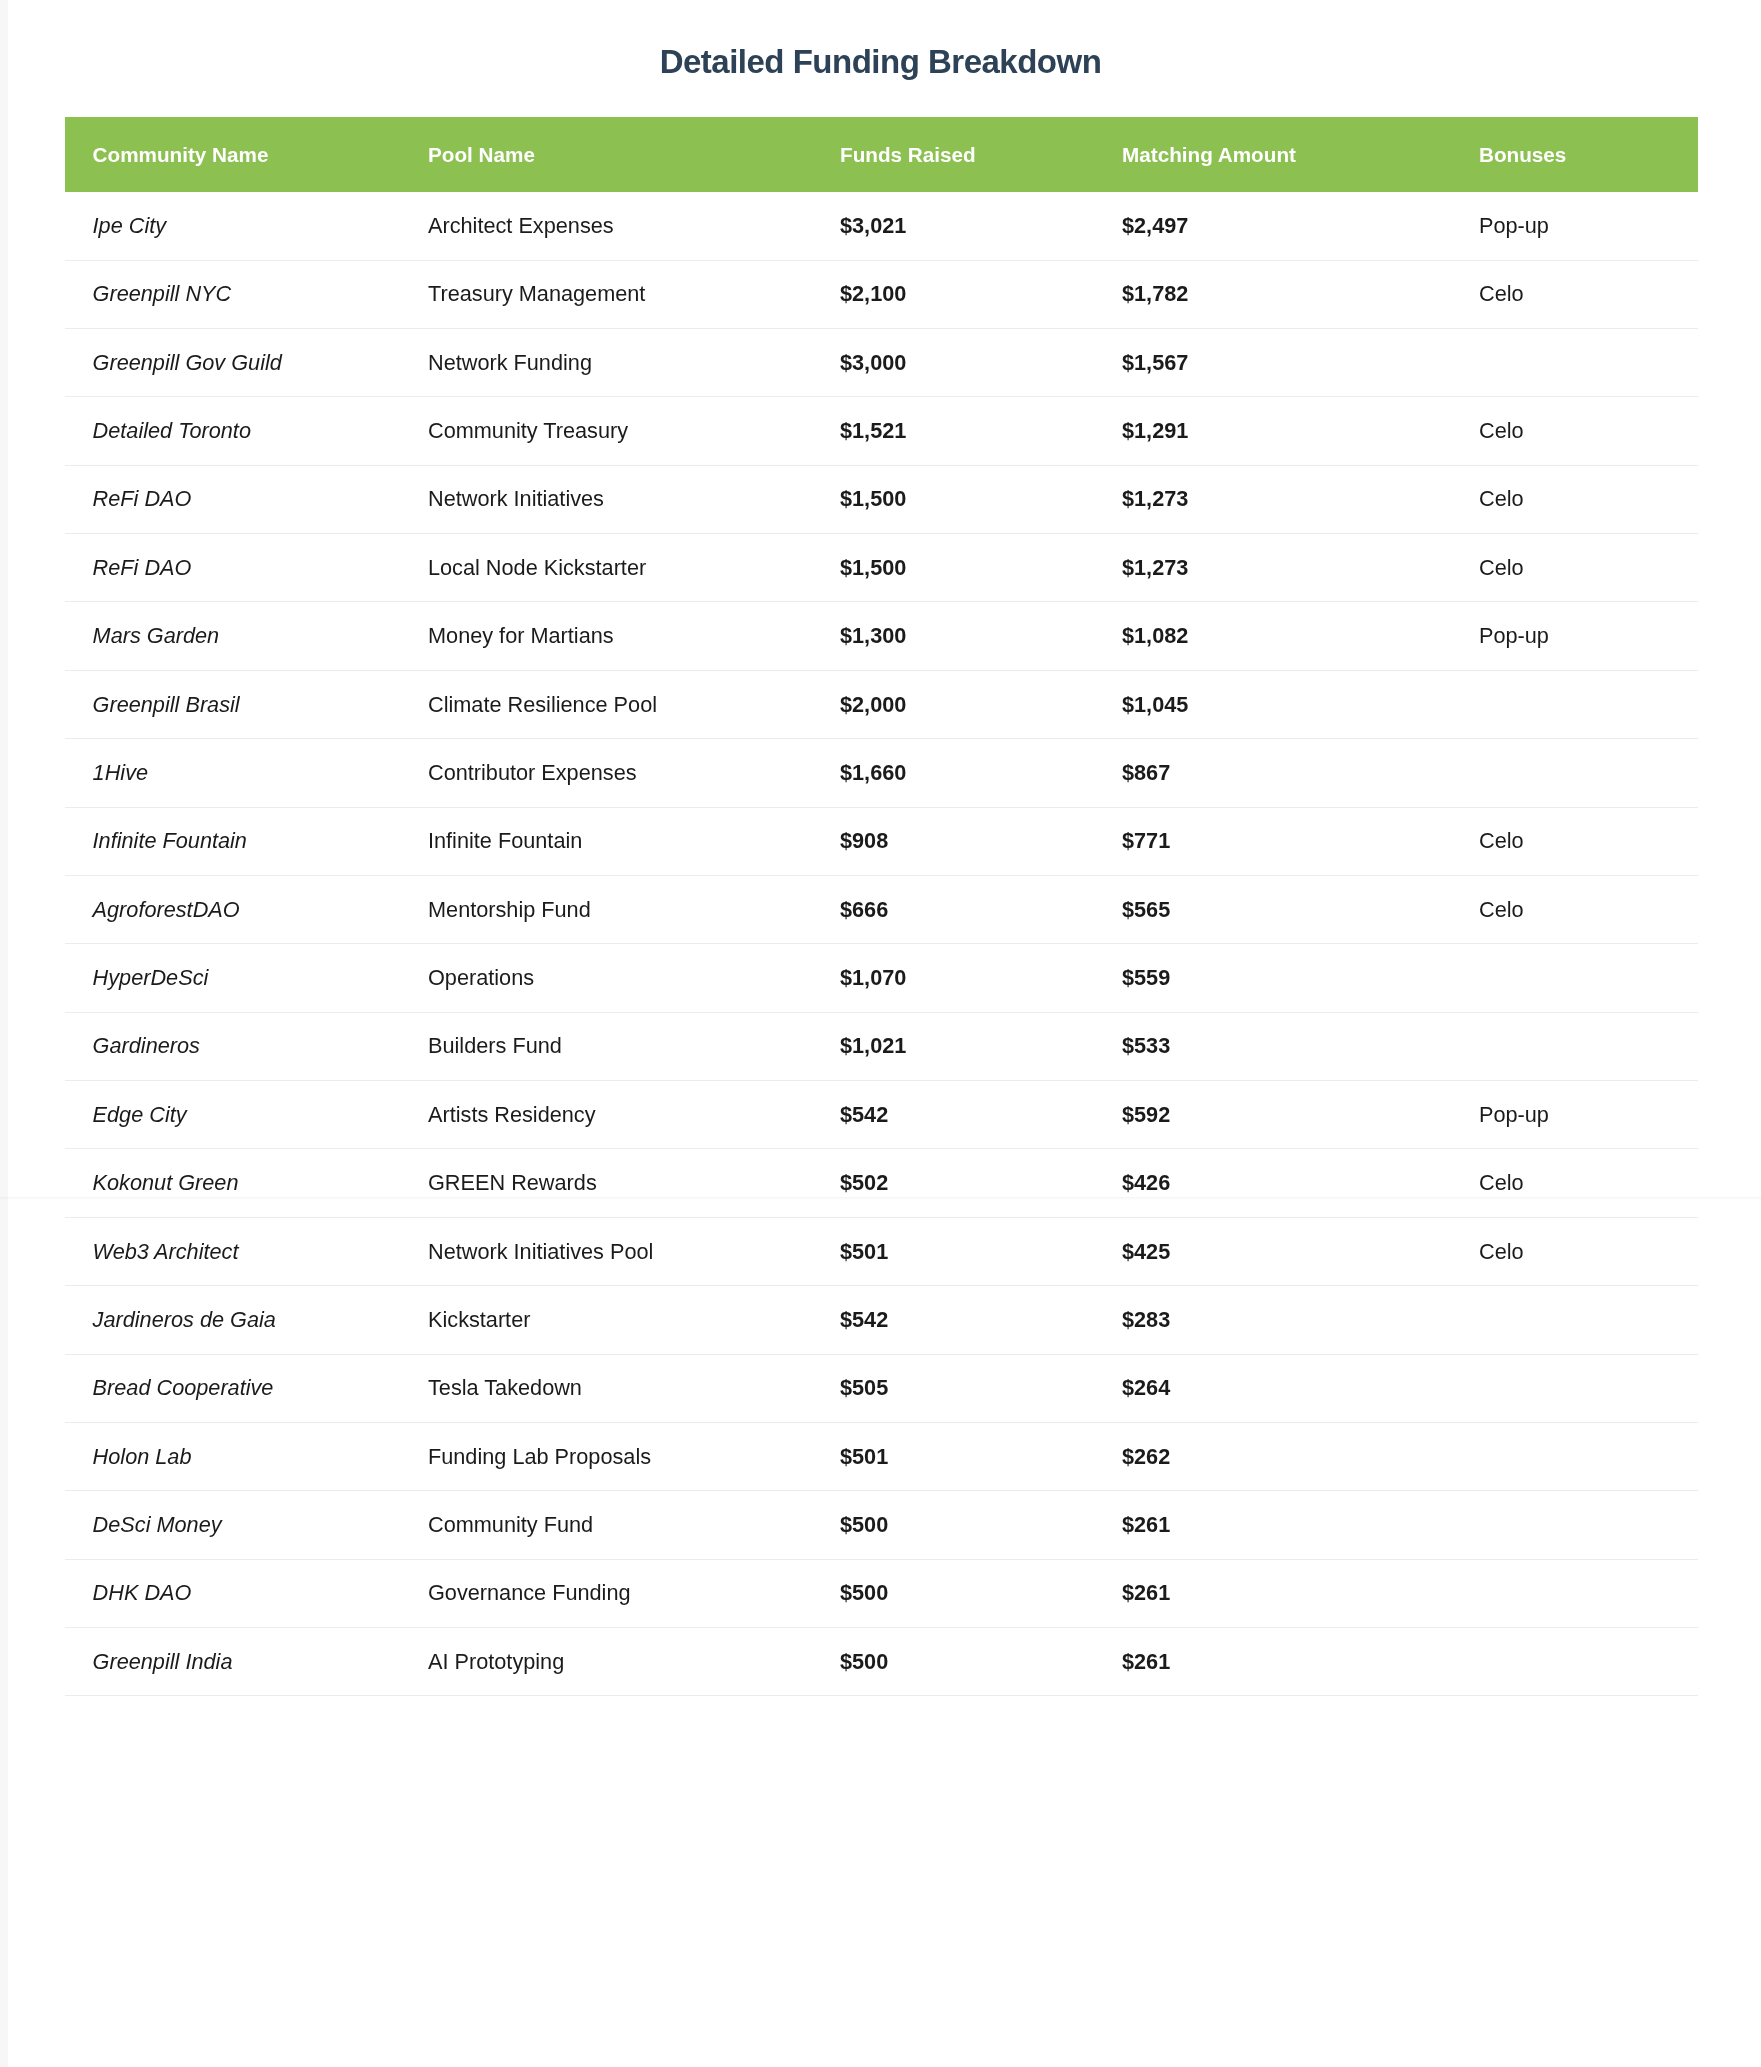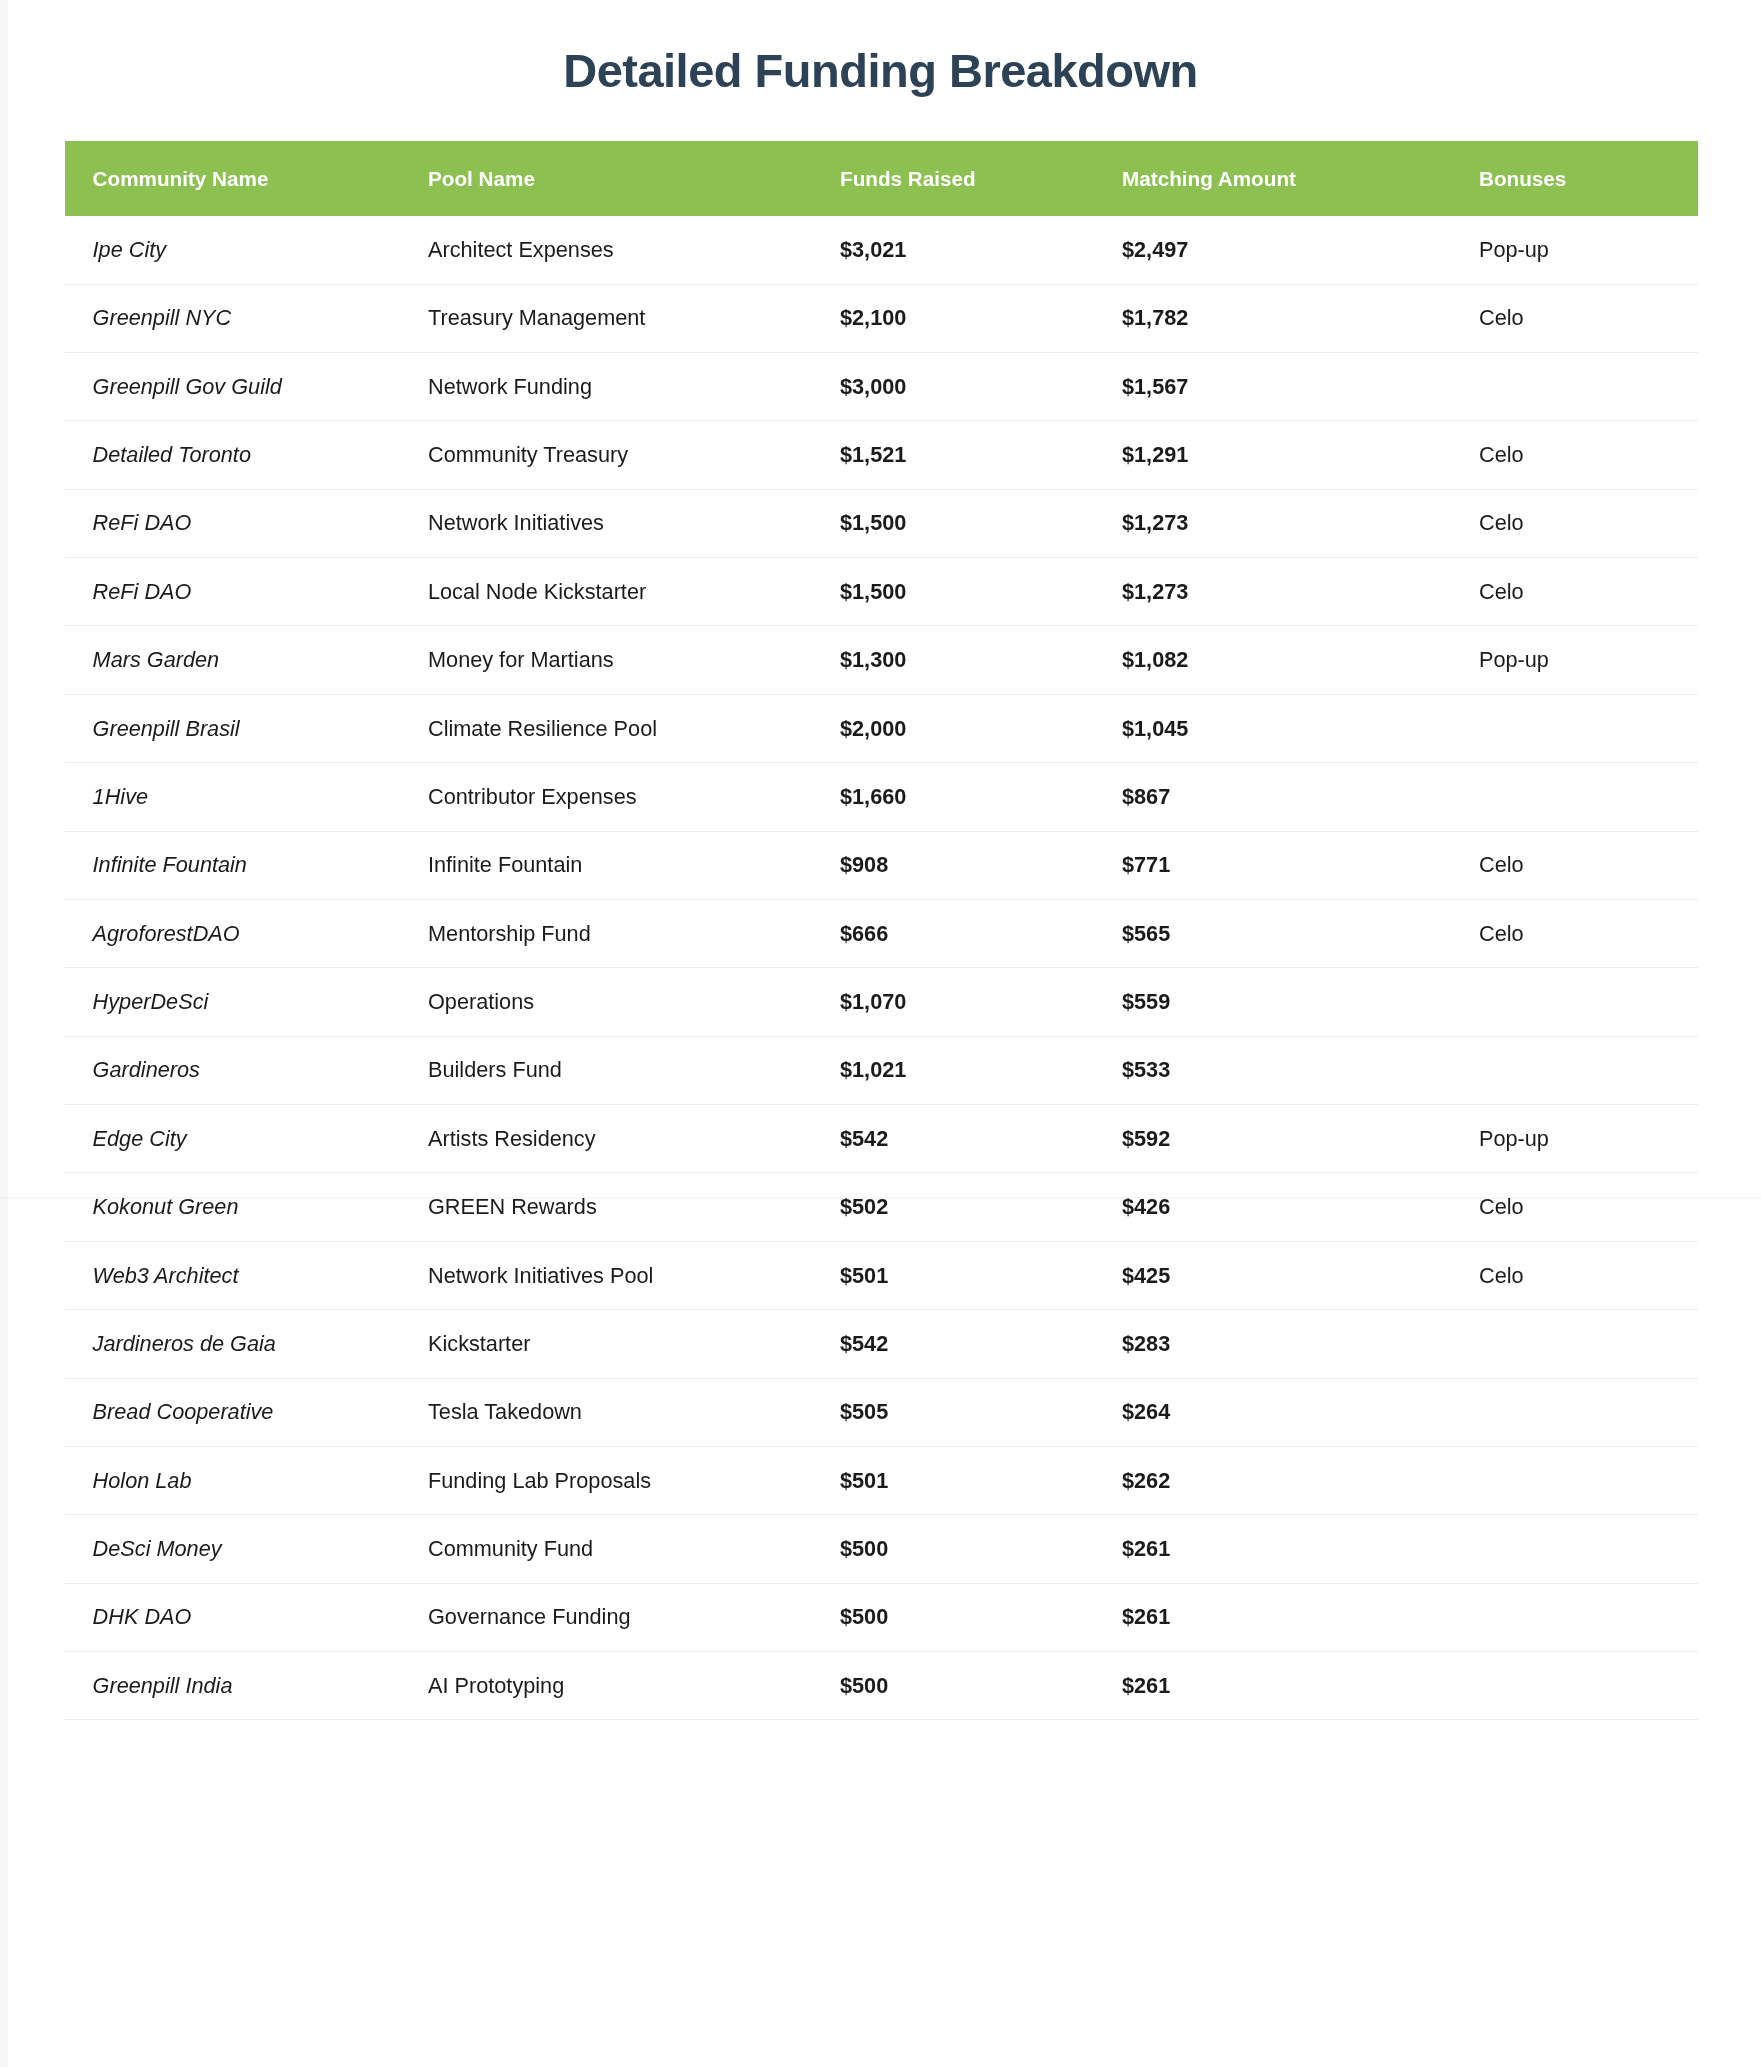--- a/index.html
+++ b/index.html
@@ -14,29 +14,29 @@
     position: relative;
   }
   .page {
     width: 1761px;
     box-sizing: border-box;
     padding: 0;
     background: #ffffff;
   }
   .title {
     text-align: center;
-    font-size: 47px;
+    font-size: 33px;
     font-weight: bold;
     color: #2d4256;
     margin: 0;
     padding: 43px 0 35px 0;
     letter-spacing: -0.5px;
   }
   .table-wrap {
-    margin: 8px 65px 0 65px;
+    margin: 1px 65px 0 65px;
     background: #ffffff;
   }
   table.funding {
     width: 1631px;
     border-collapse: collapse;
     table-layout: fixed;
   }
   table.funding thead th {
     background: #8cc152;
     color: #ffffff;

